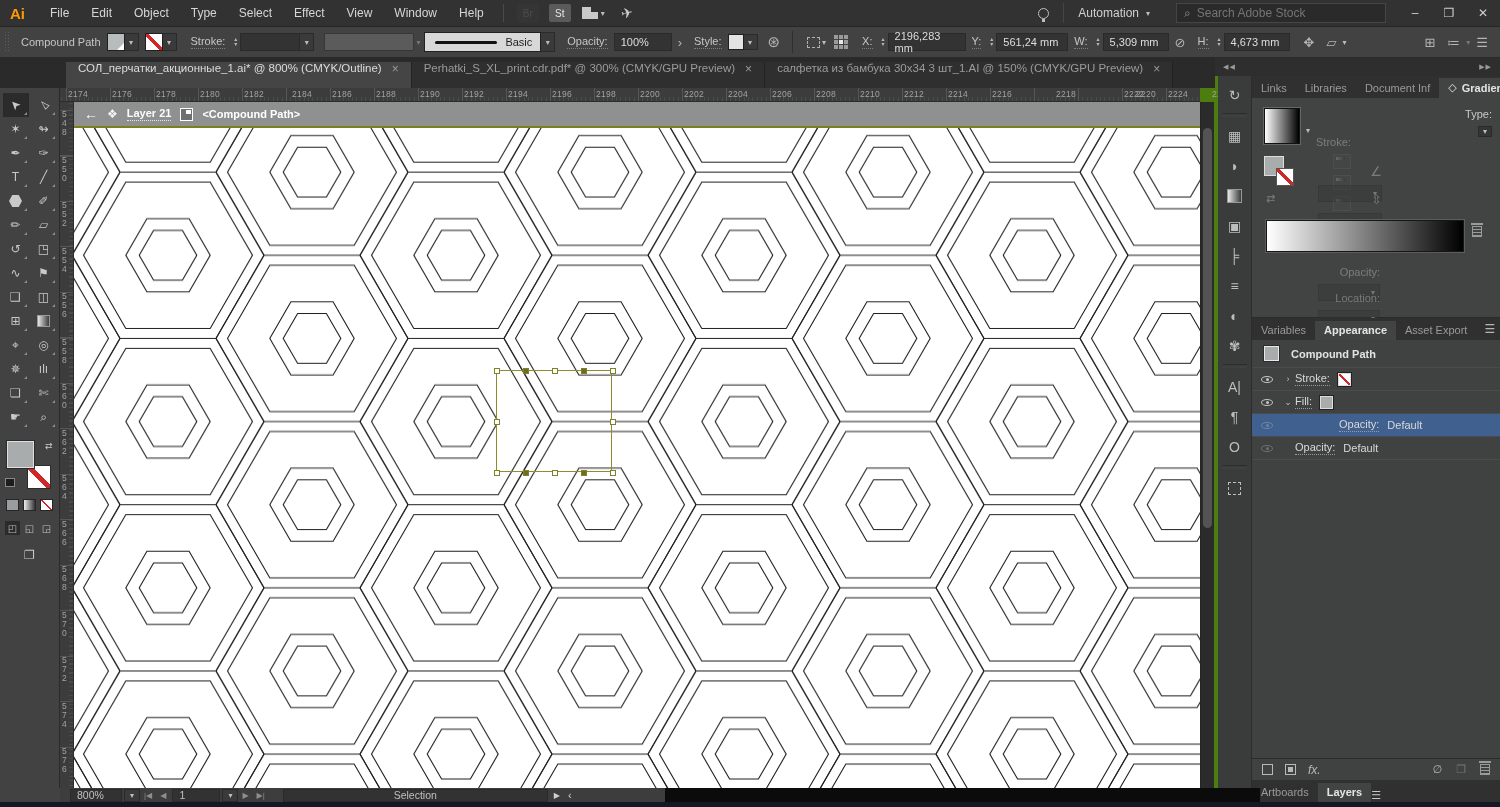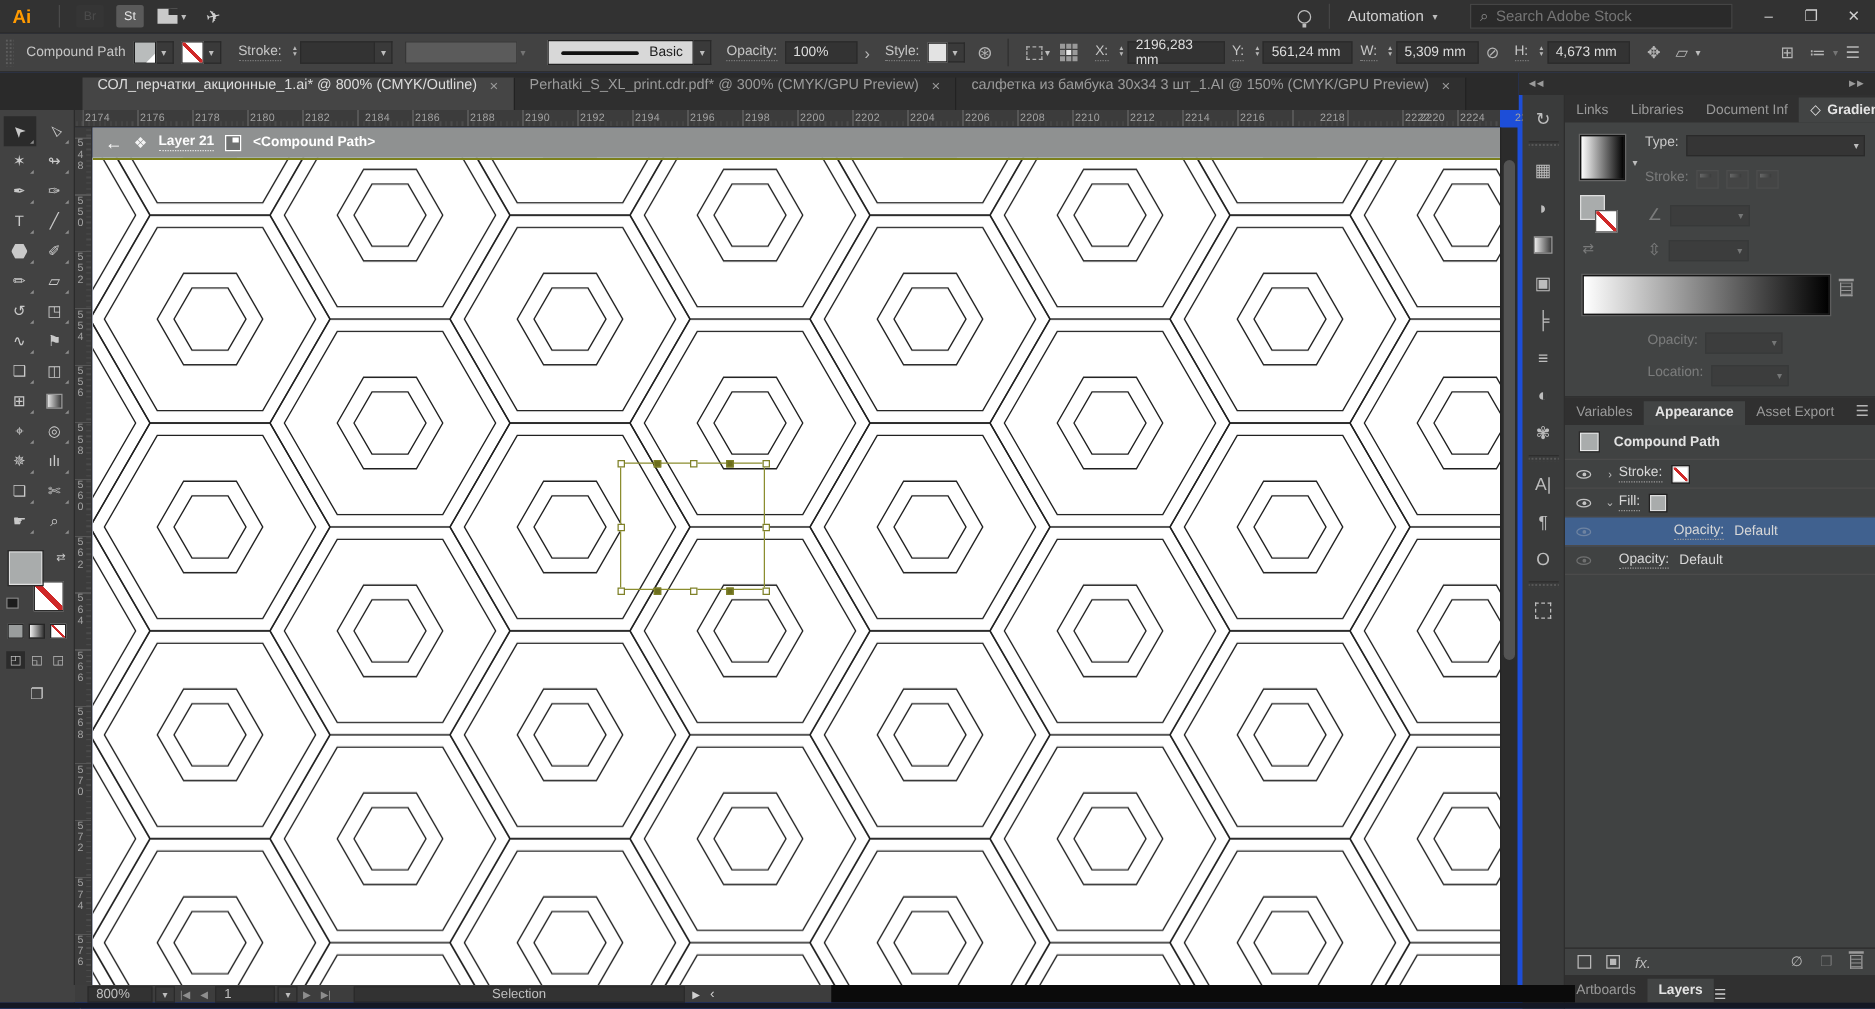--- a/index.html
+++ b/index.html
@@ -1,18 +1,18 @@
 <!DOCTYPE html>
 <html><head>
 <meta charset="utf-8">
 <style>
   * { margin:0; padding:0; box-sizing:border-box; }
   html,body { width:1500px; height:807px; overflow:hidden; }
   body { font-family:"Liberation Sans","DejaVu Sans",sans-serif; background:#323232; color:#c8c8c8; font-size:12px; -webkit-font-smoothing:antialiased; }
-  #app { position:relative; width:1500px; height:807px; background:#1d4ed8; }
+  #app { position:relative; width:1500px; height:807px; background:#4d7c0f; }
 
   
   .menubar { position:absolute; left:0; top:0; width:1500px; height:27px; background:#323232; display:flex; align-items:center; border-bottom:1px solid #262626; }
   .ai-logo { color:#ff9a00; font-weight:bold; font-size:15px; padding:0 14px 0 10px; }
   .menu-item { padding:0 11px; height:27px; line-height:27px; color:#d6d6d6; font-size:12px; cursor:default; }
   .mb-sep { width:1px; height:18px; background:#4a4a4a; margin:0 8px; }
   .sq-btn { width:22px; height:18px; border-radius:2px; display:flex; align-items:center; justify-content:center; font-size:10px; margin:0 5px; }
   .sq-btn.dim { background:#3a3a3a; color:#6e6e6e; }
   .sq-btn.lit { background:#5a5a5a; color:#e6e6e6; }
   .ws-icon { width:16px; height:12px; display:inline-block; background:#c9c9c9; position:relative; margin-right:3px; }
@@ -121,21 +121,21 @@
   .ptabs { height:22px; background:#303030; display:flex; align-items:flex-end; font-size:11px; }
   .ptab { padding:3px 9px 4px; color:#9a9a9a; white-space:nowrap; display:flex; gap:5px; align-items:center; }
   .ptab.active { background:#424444; color:#e4e4e4; font-weight:bold; }
   .ptabs .menu-ico { margin-left:auto; color:#b5b5b5; padding:0 8px 4px; font-size:12px; }
 
   .gradbody { position:relative; height:220px; border-bottom:1px solid #2b2b2b; font-size:11px; }
   .gthumb { position:absolute; left:12px; top:10px; width:36px; height:36px; background:linear-gradient(90deg,#fff,#000); border:1px solid #111; outline:1px solid #666; }
   .gthumb-chev { position:absolute; left:54px; top:28px; font-size:8px; color:#bdbdbd; }
   .gfs-fill { position:absolute; left:12px; top:58px; width:20px; height:20px; background:#a9acac; border:1px solid #ddd; }
   .gfs-stroke { position:absolute; left:24px; top:70px; width:18px; height:18px; background:#fff; border:1px solid #555; }
-  .grow { position:absolute; display:flex; align-items:flex-start; gap:6px; }
+  .grow { position:absolute; display:flex; align-items:flex-end; gap:6px;flex-direction:column; }
   .gcombo { background:#353535; border:1px solid #2a2a2a; height:17px; display:flex; align-items:center; justify-content:flex-end; padding:0 4px; }
   .dim { opacity:.42; }
   .gstrokebtn { width:18px; height:15px; border:1px solid #5a5a5a; background:#484848; position:relative; }
   .gstrokebtn::after { content:""; position:absolute; left:2px; top:2px; width:9px; height:3px; background:linear-gradient(90deg,#999,#333); }
   .gbar { position:absolute; left:14px; top:122px; width:198px; height:32px; background:linear-gradient(90deg,#ffffff,#000000); border:1px solid #161616; outline:1px solid #5c5c5c; }
   .trash { width:10px; height:11px; border:1px solid #9a9a9a; border-top:none; position:relative; background-image:linear-gradient(#9a9a9a 1px, transparent 1px); background-size:2.5px 3px; }
   .trash::before { content:""; position:absolute; top:-3px; left:-2px; right:-2px; height:1.5px; background:#9a9a9a; }
 
   .appear { font-size:11px; position:relative; height:462px; }
   .abody { background:#404242; height:440px; position:relative; }
@@ -169,20 +169,31 @@
   .navybar { position:absolute; left:0; top:802px; width:1500px; height:5px; background:#141824; }
   .toolbar-foot { position:absolute; left:0; top:788px; width:60px; height:14px; background:#424242; }
 </style>
 </head>
 <body>
 
 <div id="app">
 
   <div class="menubar">
     <span class="ai-logo">Ai</span>
+    <div id="menus" style="display:flex">
+        <div class="menu-item">File</div>
+        <div class="menu-item">Edit</div>
+        <div class="menu-item">Object</div>
+        <div class="menu-item">Type</div>
+        <div class="menu-item">Select</div>
+        <div class="menu-item">Effect</div>
+        <div class="menu-item">View</div>
+        <div class="menu-item">Window</div>
+        <div class="menu-item">Help</div>
+      </div>
     <span class="mb-sep"></span>
     <span class="sq-btn dim">Br</span>
     <span class="sq-btn lit">St</span>
     <span style="display:flex;align-items:center;margin:0 6px">
       <span class="ws-icon"></span>
       <span class="chev">▾</span>
     </span>
     <span class="plane">✈</span>
     <span class="spacer"></span>
     <span class="bulb"></span>
@@ -216,21 +227,21 @@
     <span class="stepper">
         <span>▴</span>
         <span>▾</span>
       </span>
     <span class="field" style="width:60px"></span>
     <span class="combo-chev">
         <span class="chev">▾</span>
       </span>
     <span class="field dim" style="width:90px;margin-left:10px;background:#7e7e7e"></span>
     <span class="chev dim" style="margin-left:2px">▾</span>
-    <span class="basicbox" style="margin-left:18px">
+    <span class="basicbox" style="margin-left:4px">
       <span class="brushline"></span>
       <span style="padding-right:8px">Basic</span>
     </span>
     <span class="combo-chev" style="height:20px">
         <span class="chev">▾</span>
       </span>
     <span class="cb-label scrub" style="margin-left:12px">Opacity:</span>
     <span class="field" style="width:58px">100%</span>
     <span class="cb-icon">›</span>
     <span class="cb-label scrub">Style:</span>

